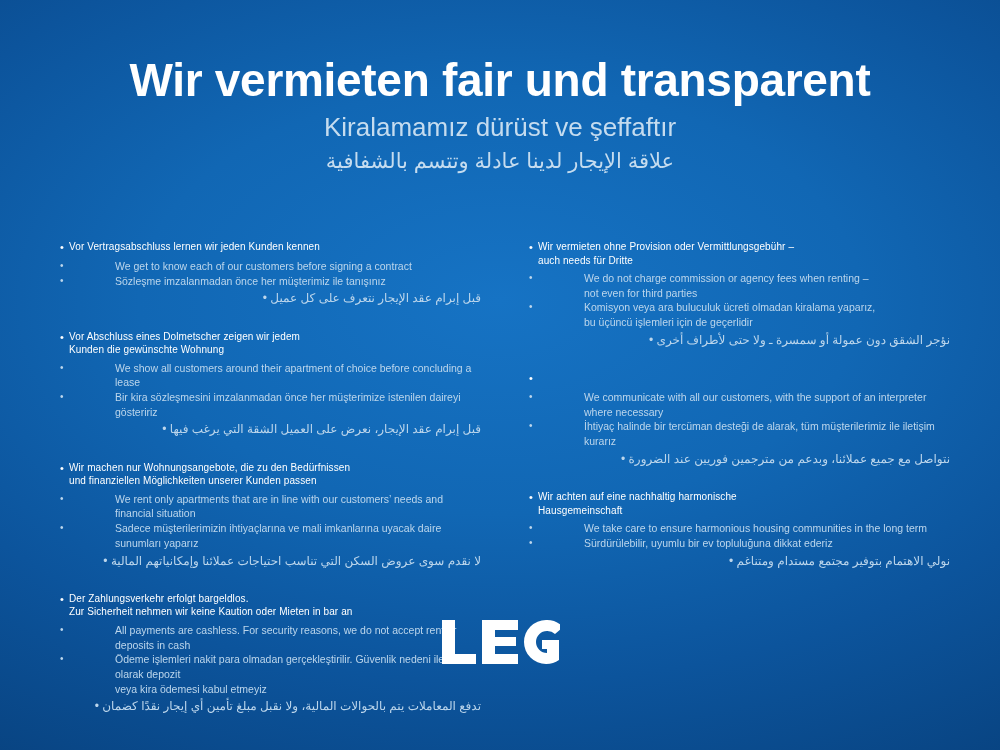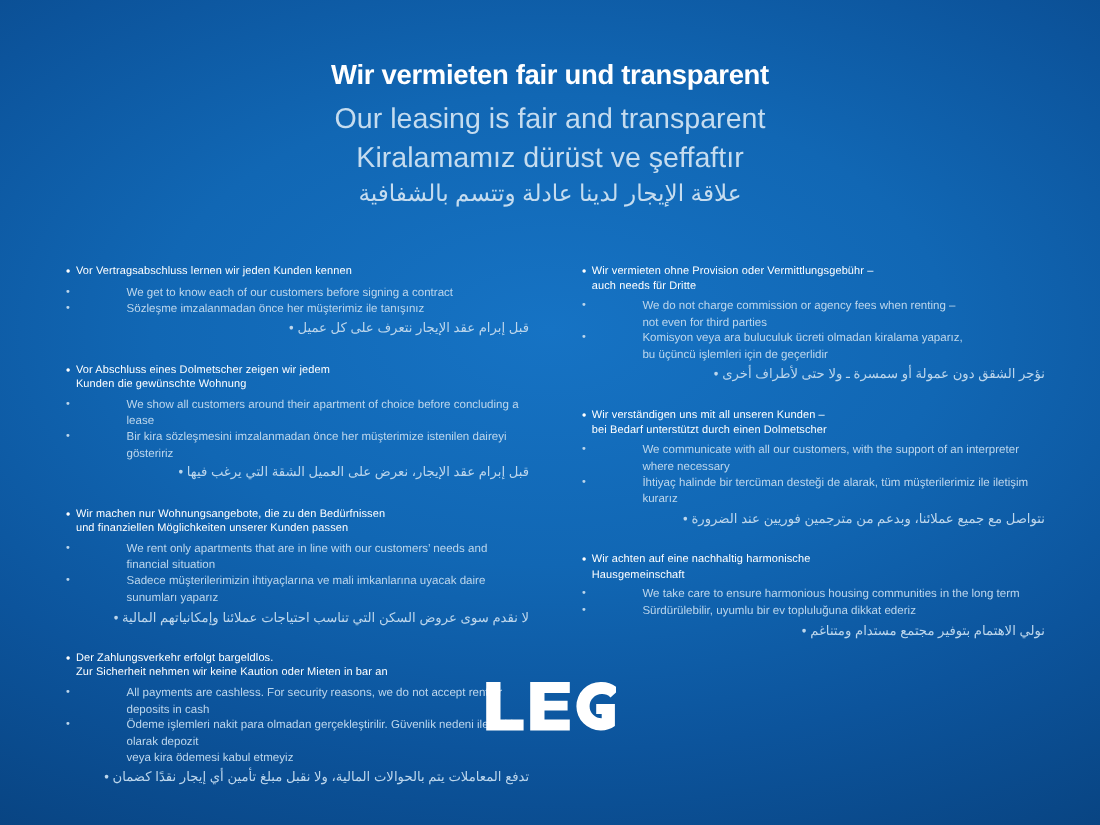--- a/index.html
+++ b/index.html
@@ -22,21 +22,21 @@
       radial-gradient(ellipse 95% 75% at 50% 40%, #1673c4 0%, #1167b4 38%, #0c549c 68%, #08427f 100%);
   }
   .headings {
     position: absolute;
     top: 54px;
     left: 0;
     right: 0;
     text-align: center;
   }
   .h-de {
-    font-size: 25px;
+    font-size: 46px;
     font-weight: bold;
     letter-spacing: -0.3px;
     color: #ffffff;
     line-height: 1.15;
   }
   .h-en {
     font-size: 26px;
     font-weight: normal;
     color: #c5dcef;
     margin-top: 9px;
@@ -123,21 +123,20 @@
   }
   .logo svg { display: inline-block; }
 </style>
 </head>
 <body>
 
 <div class="poster">
 
   <div class="headings">
     <div class="h-de">Wir vermieten fair und transparent</div>
-    <div class="h-en">Our leasing is fair and transparent</div>
     <div class="h-tr">Kiralamamız dürüst ve şeffaftır</div>
     <div class="h-ar">علاقة الإيجار لدينا عادلة وتتسم بالشفافية</div>
   </div>
 
   <div class="columns">
 
     <div class="col">
 
       <div class="block">
         <div class="line">
@@ -245,24 +244,20 @@
             <span>Komisyon veya ara buluculuk ücreti olmadan kiralama yaparız,</span><br>
             <span>bu üçüncü işlemleri için de geçerlidir</span>
           </span>
         </div>
         <div class="ar-line"><span>نؤجر الشقق دون عمولة أو سمسرة ـ ولا حتى لأطراف أخرى</span> •</div>
       </div>
 
       <div class="block">
         <div class="line">
           <span class="bullet">•</span>
-          <span class="txt-de">
-            <span>Wir verständigen uns mit all unseren Kunden –</span><br>
-            <span>bei Bedarf unterstützt durch einen Dolmetscher</span>
-          </span>
         </div>
         <div class="gap-s"></div>
         <div class="line sub">
           <span class="bullet dim">•</span>
           <span class="txt-sub">
             <span>We communicate with all our customers, with the support of an interpreter</span><br>
             <span>where necessary</span>
           </span>
         </div>
         <div class="line sub">

